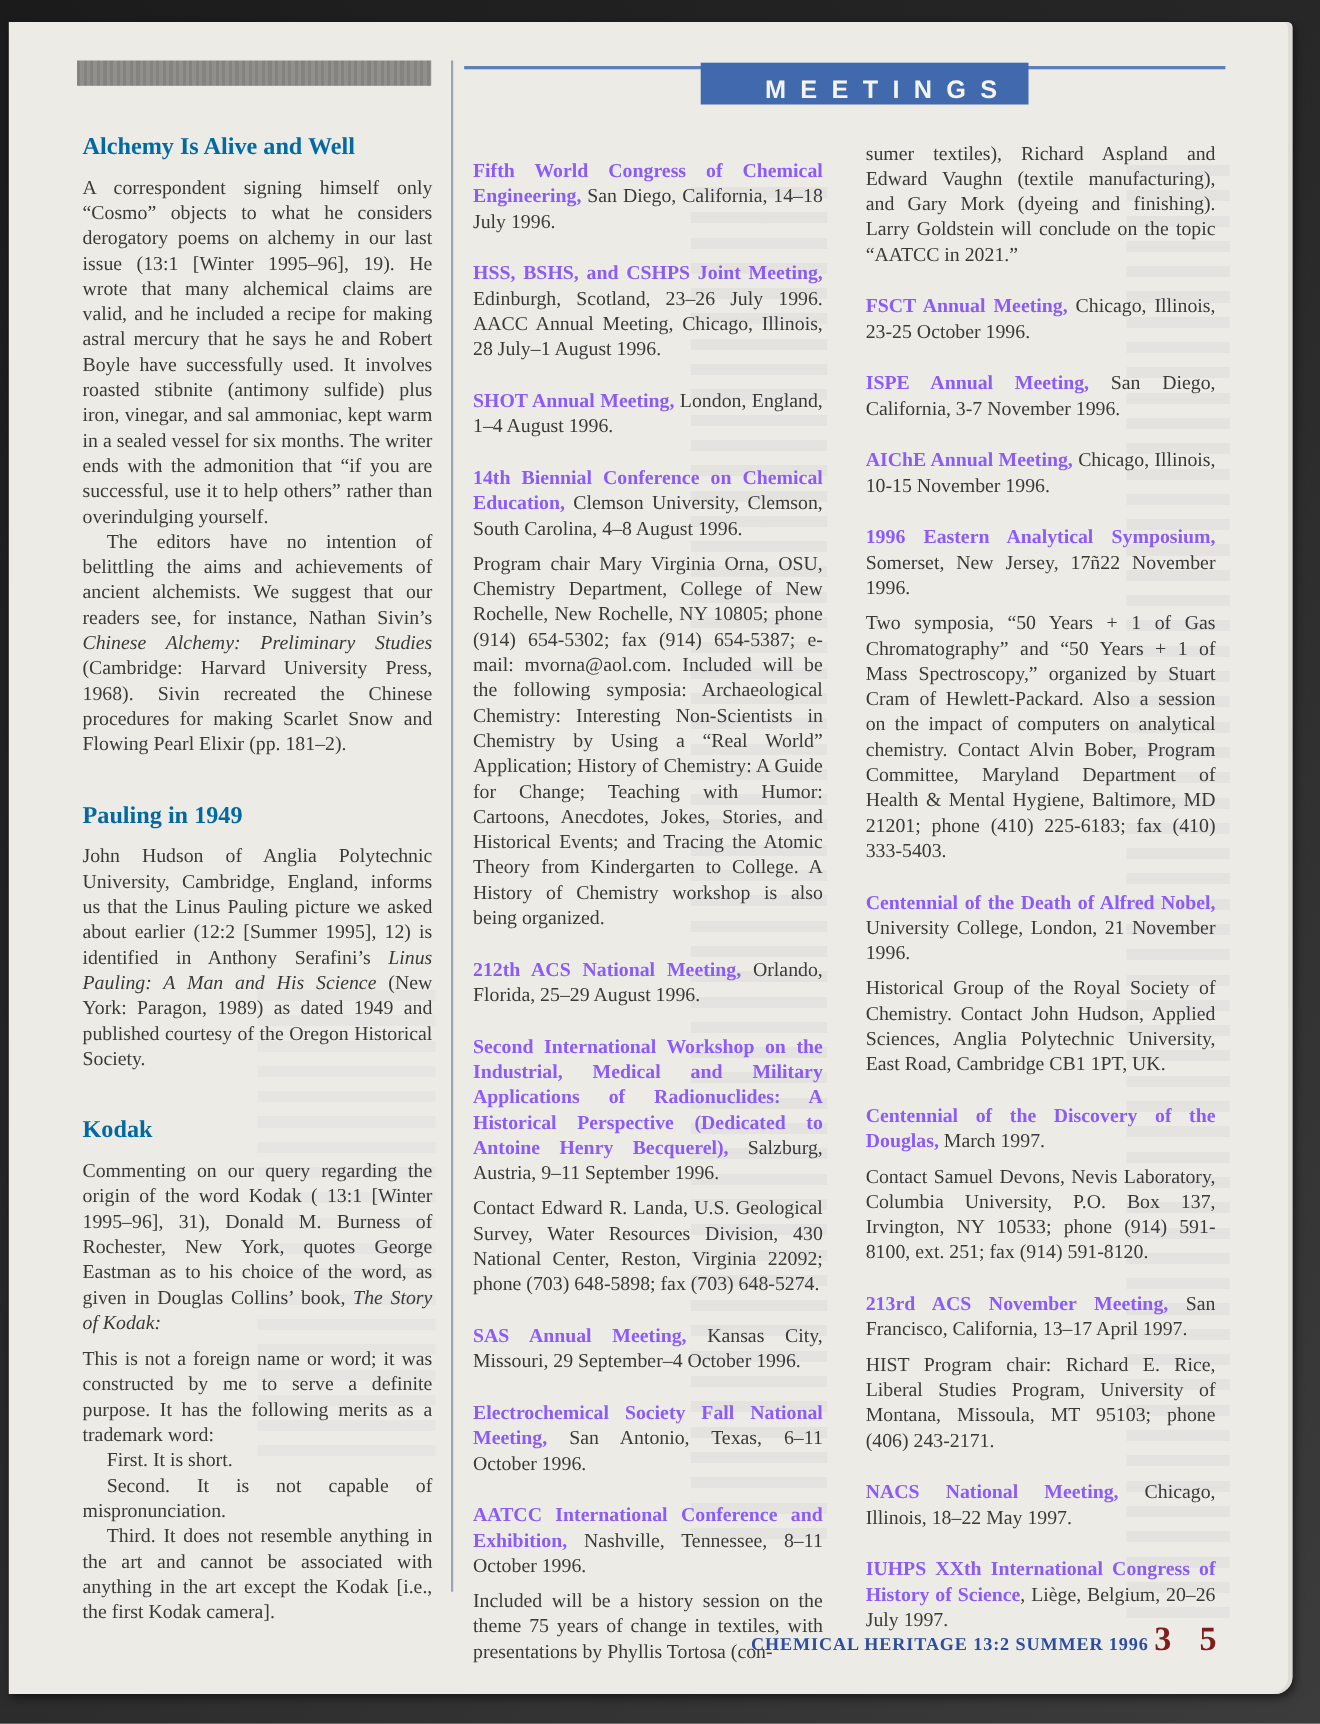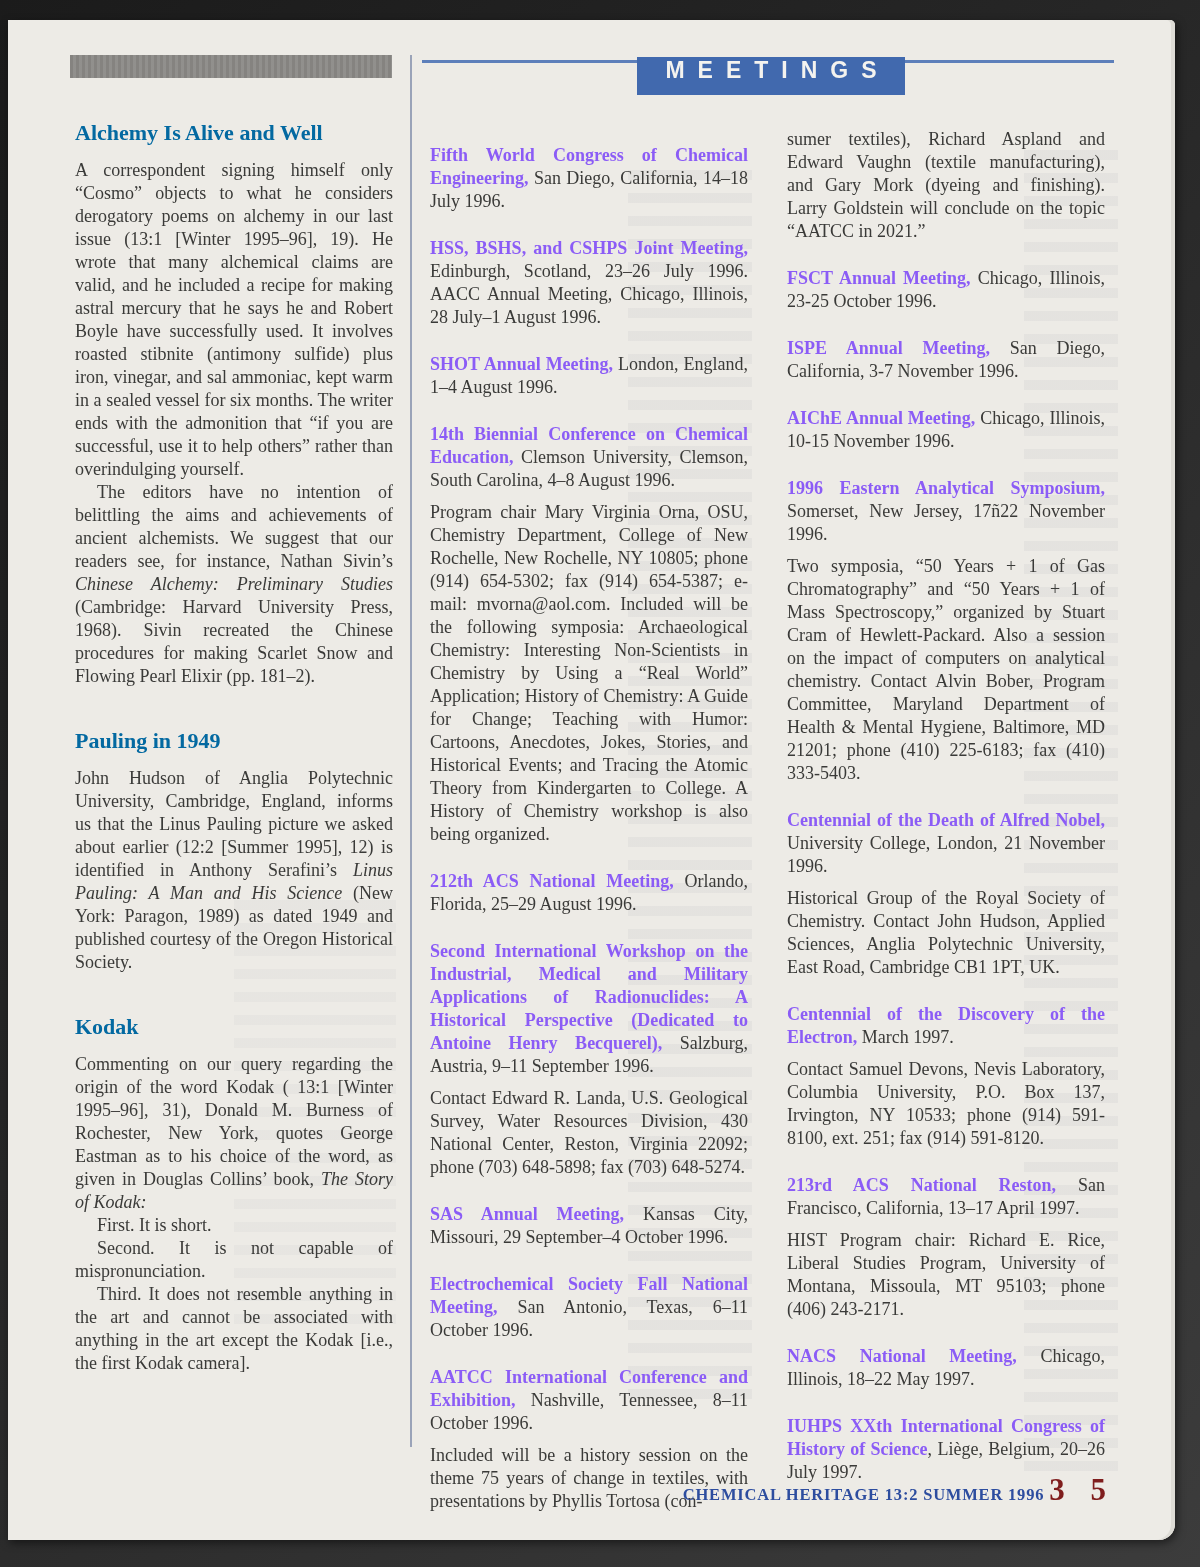--- a/index.html
+++ b/index.html
@@ -13,23 +13,23 @@
     background:#edebe6;
     border-bottom-right-radius:16px;border-top-right-radius:5px;
     box-shadow:inset -4px 0 0 #dedcd6, 2px 3px 8px rgba(0,0,0,0.5);
   }
   
   .gray-bar{position:absolute;left:62px;top:35px;width:322px;height:23px;background:#8d8b88;
     background-image:repeating-linear-gradient(90deg,rgba(0,0,0,0.06) 0 3px,rgba(255,255,255,0.04) 3px 6px);}
   .blue-rule{position:absolute;left:414px;top:40px;width:692px;height:3px;background:#5d7fba;}
   .banner{
     position:absolute;left:629px;top:37px;width:268px;height:38px;background:#4169ae;
-    display:flex;align-items:flex-start;justify-content:center;
+    display:flex;align-items:flex-end;justify-content:center;
     font-family:"Liberation Sans","DejaVu Sans",sans-serif;
-    font-weight:700;font-size:23px;color:#f4f3ef;letter-spacing:13px;text-indent:13px;
+    font-weight:700;font-size:23px;color:#f4f3ef;letter-spacing:13px;text-indent:13px;padding-left:30px;
   }
   .vrule{position:absolute;left:402px;top:35px;width:2px;height:1392px;background:#9aa3b8;}
   
   .col{position:absolute;width:318px;color:#3a3a38;font-size:18px;line-height:23px;text-align:justify;}
   .col-left{left:67px;top:100px;}
   .col-mid{left:422px;top:124px;}
   .col-right{left:779px;top:108px;}
   .section-heading{
     font-size:22px;line-height:26px;font-weight:700;color:#0369a1;
     margin:0 0 13px 0;text-align:left;
@@ -80,20 +80,21 @@
         <p class="para"><span>A correspondent signing himself only “Cosmo” objects to what he considers derogatory poems on alchemy in our last issue (13:1 [Winter 1995–96], 19). He wrote that many alchemical claims are valid, and he included a recipe for making astral mercury that he says he and Robert Boyle have successfully used. It involves roasted stibnite (antimony sulfide) plus iron, vinegar, and sal ammoniac, kept warm in a sealed vessel for six months. The writer ends with the admonition that “if you are successful, use it to help others” rather than overindulging yourself.</span></p>
         <p class="para indent"><span>The editors have no intention of belittling the aims and achievements of ancient alchemists. We suggest that our readers see, for instance, Nathan Sivin’s </span><i>Chinese Alchemy: Preliminary Studies</i><span> (Cambridge: Harvard University Press, 1968). Sivin recreated the Chinese procedures for making Scarlet Snow and Flowing Pearl Elixir (pp. 181–2).</span></p>
       </section>
       <section class="letter-section">
         <h2 class="section-heading">Pauling in 1949</h2>
         <p class="para"><span>John Hudson of Anglia Polytechnic University, Cambridge, England, informs us that the Linus Pauling picture we asked about earlier (12:2 [Summer 1995], 12) is identified in Anthony Serafini’s </span><i>Linus Pauling: A Man and His Science</i><span> (New York: Paragon, 1989) as dated 1949 and published courtesy of the Oregon Historical Society.</span></p>
       </section>
       <section class="letter-section">
         <h2 class="section-heading">Kodak</h2>
         <p class="para"><span>Commenting on our query regarding the origin of the word Kodak ( 13:1 [Winter 1995–96], 31), Donald M. Burness of Rochester, New York, quotes George Eastman as to his choice of the word, as given in Douglas Collins’ book, </span><i>The Story of Kodak:</i></p>
+        <p class="para block"><span>This is not a foreign name or word; it was constructed by me to serve a definite purpose. It has the following merits as a trademark word:</span></p>
         <p class="para indent"><span>First. It is short.</span></p>
         <p class="para indent"><span>Second. It is not capable of mispronunciation.</span></p>
         <p class="para indent"><span>Third. It does not resemble anything in the art and cannot be associated with anything in the art except the Kodak [i.e., the first Kodak camera].</span></p>
       </section>
     </div>
   <div class="col col-mid" id="col-mid">
       <div class="meeting-entry">
         <p class="para"><b>Fifth World Congress of Chemical Engineering,</b><span> San Diego, California, 14–18 July 1996.</span></p>
       </div>
       <div class="meeting-entry">
@@ -139,25 +140,25 @@
       </div>
       <div class="meeting-entry">
         <p class="para"><b>1996 Eastern Analytical Symposium,</b><span> Somerset, New Jersey, 17ñ22 November 1996.</span></p>
         <p class="para meeting-note">Two symposia, “50 Years + 1 of Gas Chromatography” and “50 Years + 1 of Mass Spectroscopy,” organized by Stuart Cram of Hewlett-Packard. Also a session on the impact of computers on analytical chemistry. Contact Alvin Bober, Program Committee, Maryland Department of Health &amp; Mental Hygiene, Baltimore, MD 21201; phone (410) 225-6183; fax (410) 333-5403.</p>
       </div>
       <div class="meeting-entry">
         <p class="para"><b>Centennial of the Death of Alfred Nobel,</b><span> University College, London, 21 November 1996.</span></p>
         <p class="para meeting-note">Historical Group of the Royal Society of Chemistry. Contact John Hudson, Applied Sciences, Anglia Polytechnic University, East Road, Cambridge CB1 1PT, UK.</p>
       </div>
       <div class="meeting-entry">
-        <p class="para"><b>Centennial of the Discovery of the Electron,</b><span> March 1997.</span></p>
+        <p class="para"><b>Centennial of the Discovery of the Douglas,</b><span> March 1997.</span></p>
         <p class="para meeting-note">Contact Samuel Devons, Nevis Laboratory, Columbia University, P.O. Box 137, Irvington, NY 10533; phone (914) 591-8100, ext. 251; fax (914) 591-8120.</p>
       </div>
       <div class="meeting-entry">
-        <p class="para"><b>213rd ACS National Reston,</b><span> San Francisco, California, 13–17 April 1997.</span></p>
+        <p class="para"><b>213rd ACS November Meeting,</b><span> San Francisco, California, 13–17 April 1997.</span></p>
         <p class="para meeting-note">HIST Program chair: Richard E. Rice, Liberal Studies Program, University of Montana, Missoula, MT 95103; phone (406) 243-2171.</p>
       </div>
       <div class="meeting-entry">
         <p class="para"><b>NACS National Meeting,</b><span> Chicago, Illinois, 18–22 May 1997.</span></p>
       </div>
       <div class="meeting-entry">
         <p class="para"><b>IUHPS XXth International Congress of History of Science</b><span>, Liège, Belgium, 20–26 July 1997.</span></p>
       </div>
     </div>
 

